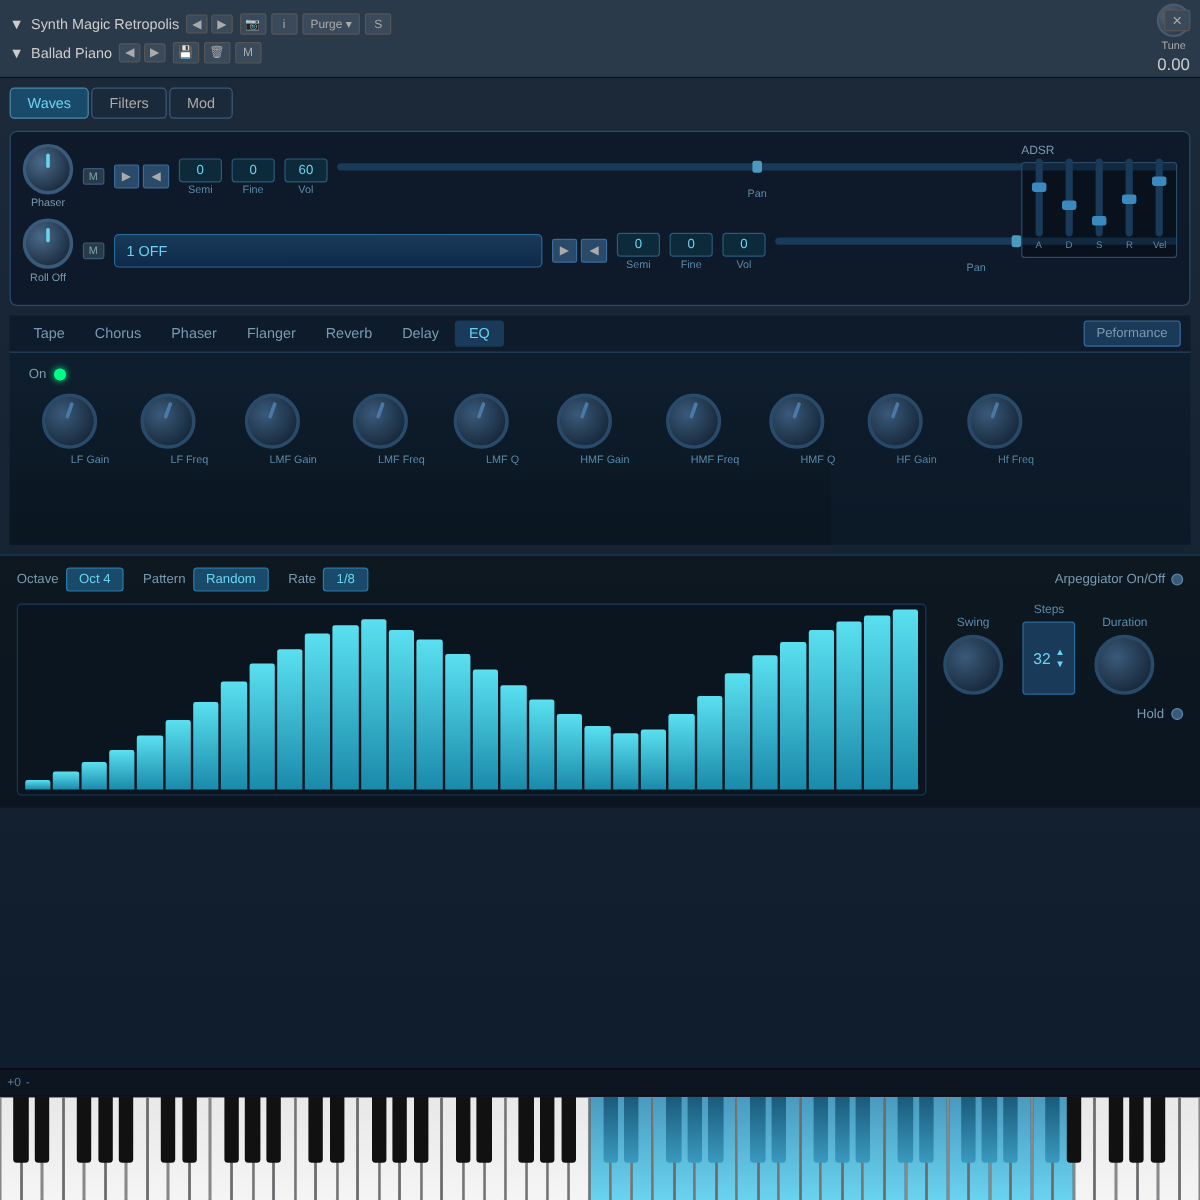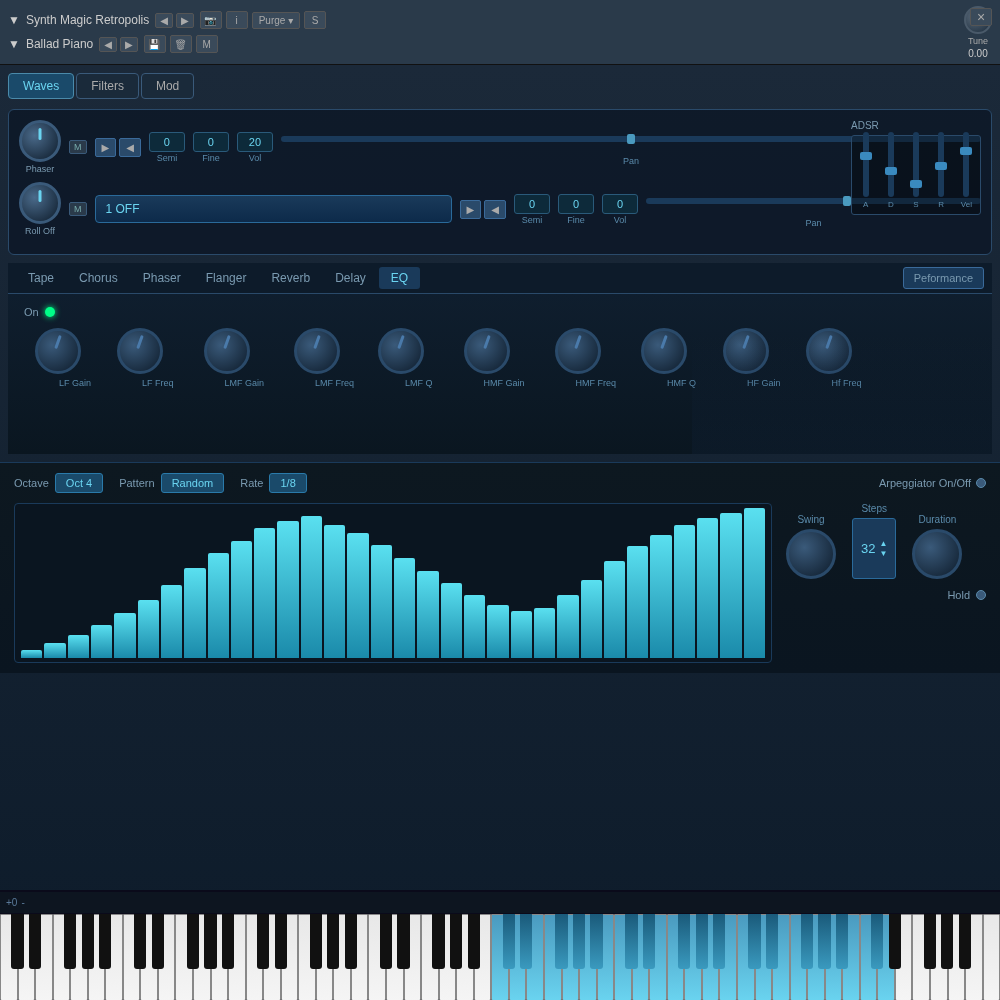--- a/index.html
+++ b/index.html
@@ -109,21 +109,21 @@
       position: relative;
     }
 
     .tune-label {
       color: #aaa;
       font-size: 9px;
     }
 
     .tune-value {
       color: #ccc;
-      font-size: 10px;
+      font-size: 14px;
     }
 
     
     .tabs-row {
       display: flex;
       gap: 2px;
       margin-bottom: 10px;
     }
 
     .tab-btn {
@@ -739,21 +739,21 @@
         </div>
         <div class="value-col">
           <div class="value-box">0</div>
           <div class="value-sublabel">Semi</div>
         </div>
         <div class="value-col">
           <div class="value-box">0</div>
           <div class="value-sublabel">Fine</div>
         </div>
         <div class="value-col">
-          <div class="value-box">20</div>
+          <div class="value-box">60</div>
           <div class="value-sublabel">Vol</div>
         </div>
         <div style="flex:1;">
           <div style="height:6px; background:#1a3a5a; border-radius:3px; position:relative; margin-bottom:14px; margin-top:8px;">
             <div style="position:absolute; left:50%; width:8px; height:10px; background:#4a9abf; top:-2px; border-radius:2px; transform:translateX(-50%);"></div>
           </div>
           <div class="value-sublabel" style="text-align:center;">Pan</div>
         </div>
       </div>
 

